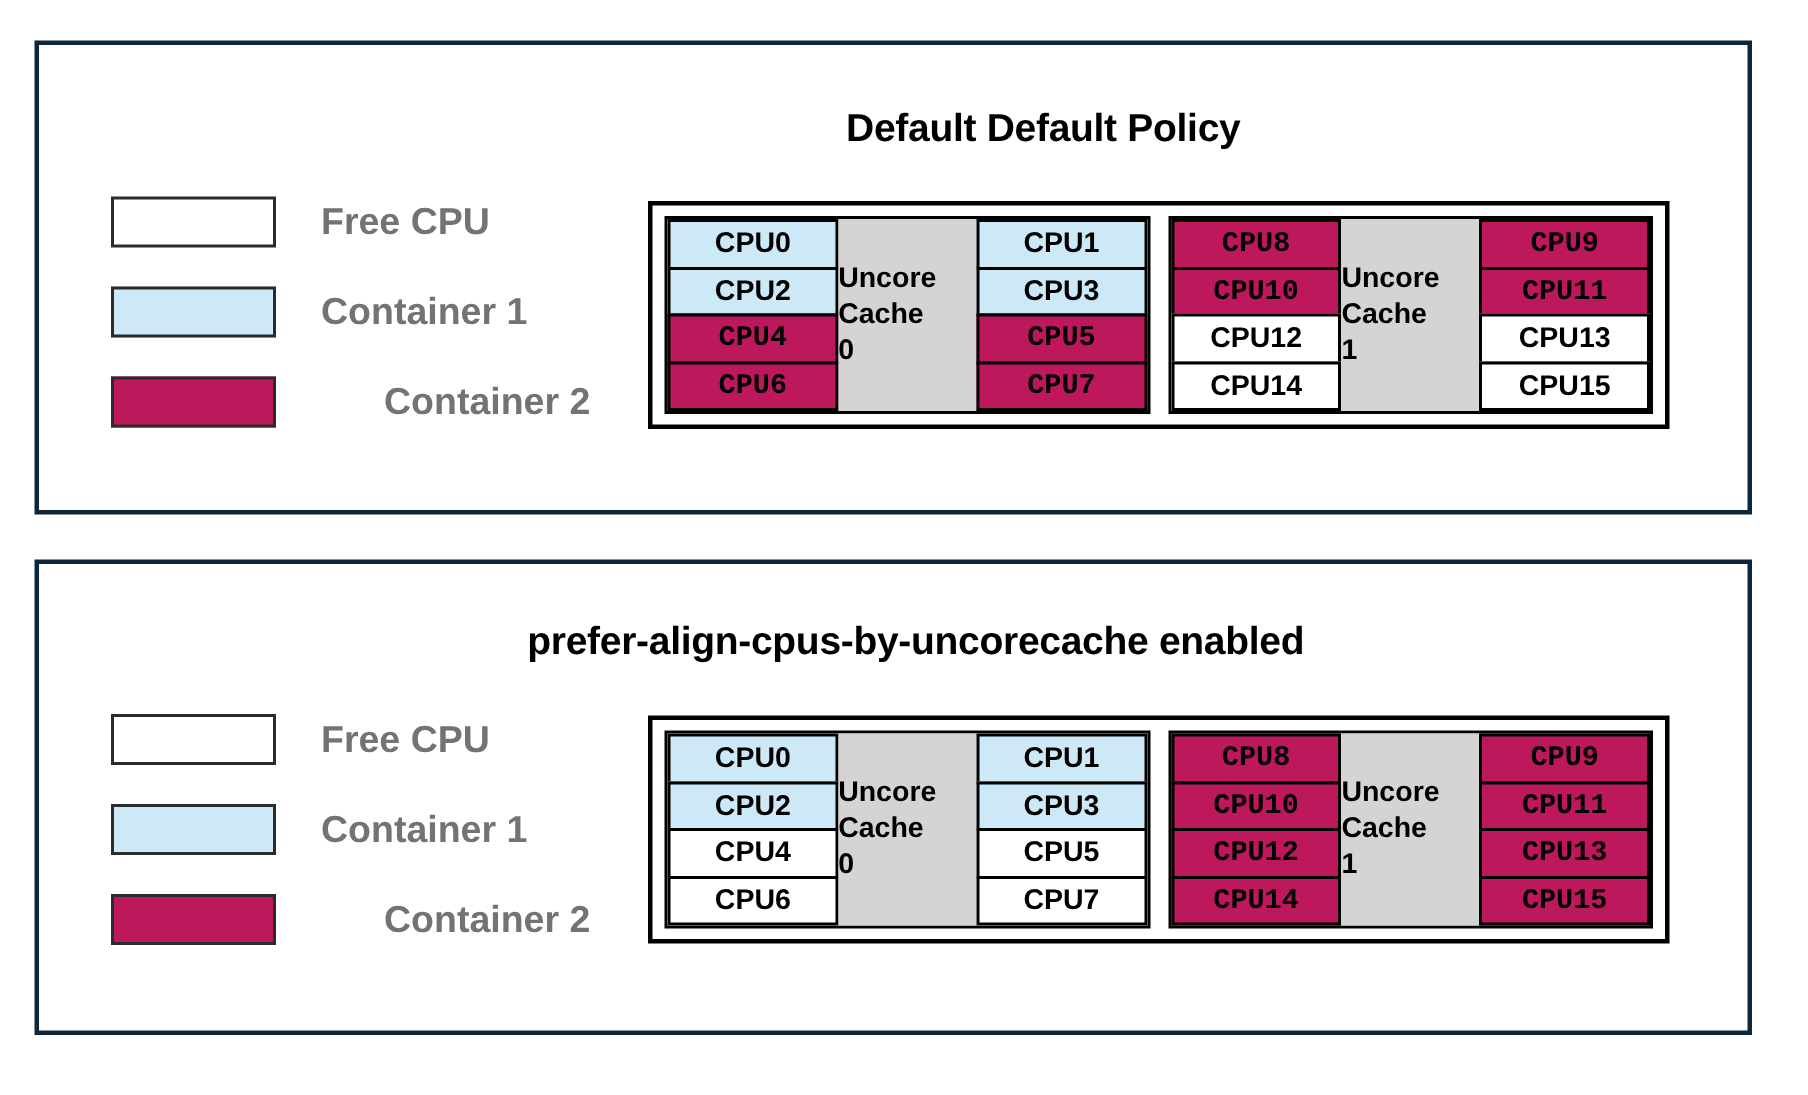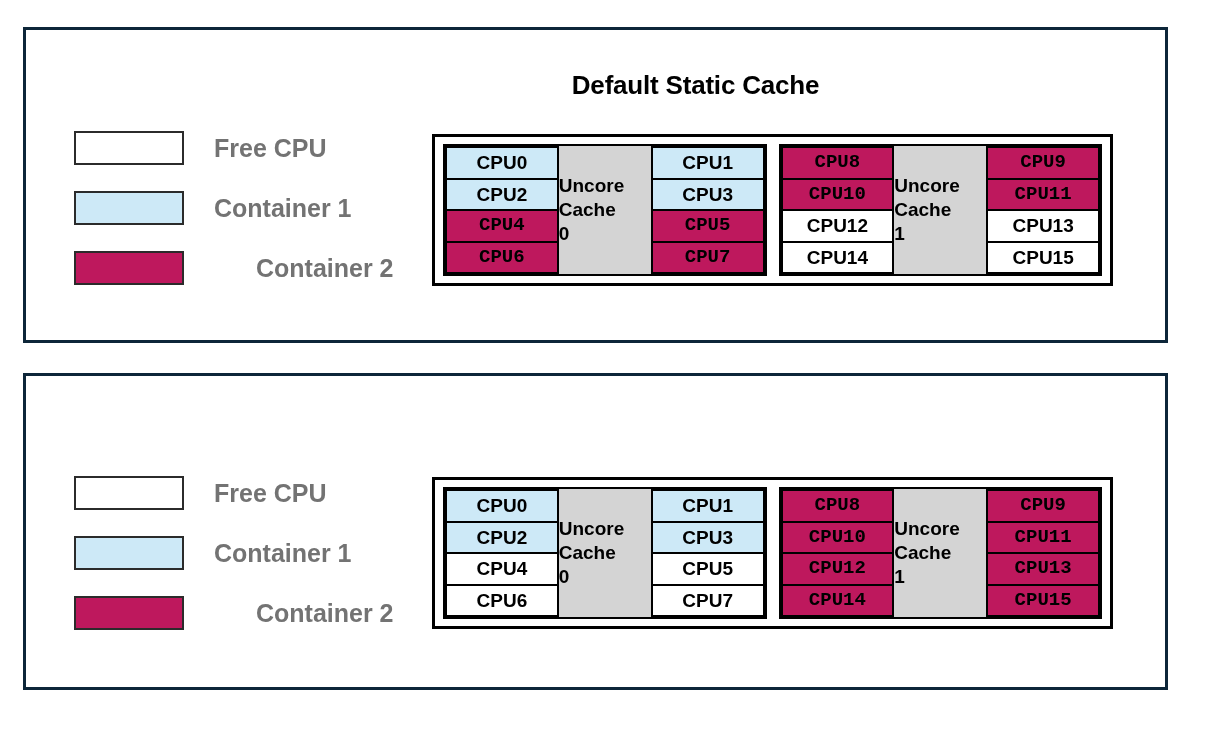--- a/index.html
+++ b/index.html
@@ -137,21 +137,21 @@
     font-weight: bold;
     color: #000000;
     line-height: 1.28;
   }
 </style>
 </head>
 <body>
 
 <div class="panel" id="panel-top">
 
-  <div class="panel-title">Default Static Cache</div>
+  <div class="panel-title">Default Default Policy</div>
 
   <div class="legend">
     <div class="legend-row">
       <div class="legend-swatch cpu-free"></div>
       <div class="legend-label">Free CPU</div>
     </div>
     <div class="legend-row">
       <div class="legend-swatch cpu-c1"></div>
       <div class="legend-label">Container 1</div>
     </div>
@@ -201,20 +201,21 @@
         <div class="cpu-cell cpu-free">CPU13</div>
         <div class="cpu-cell cpu-free">CPU15</div>
       </div>
     </div>
 
   </div>
 </div>
 
 <div class="panel" id="panel-bottom">
 
+  <div class="panel-title">prefer-align-cpus-by-uncorecache enabled</div>
 
   <div class="legend">
     <div class="legend-row">
       <div class="legend-swatch cpu-free"></div>
       <div class="legend-label">Free CPU</div>
     </div>
     <div class="legend-row">
       <div class="legend-swatch cpu-c1"></div>
       <div class="legend-label">Container 1</div>
     </div>

